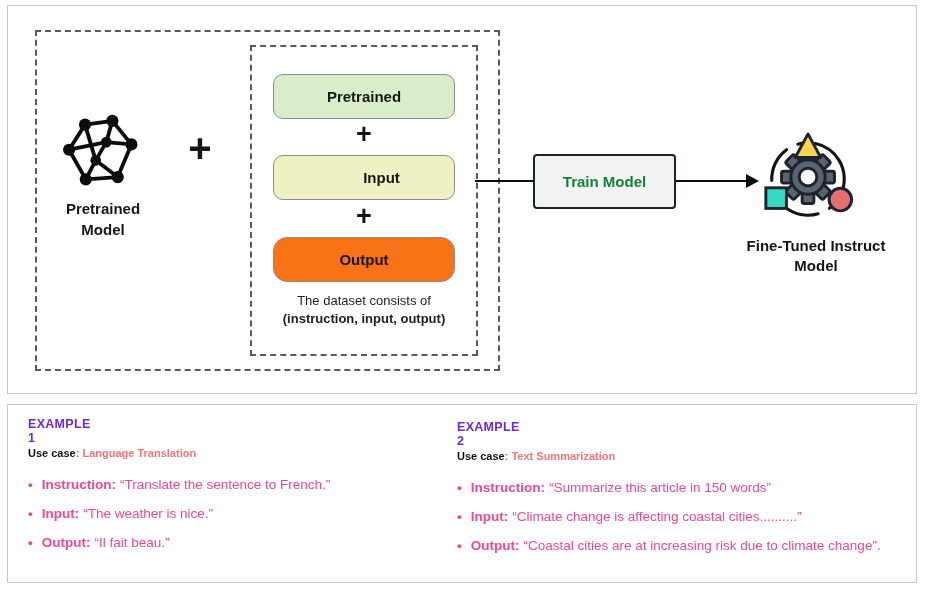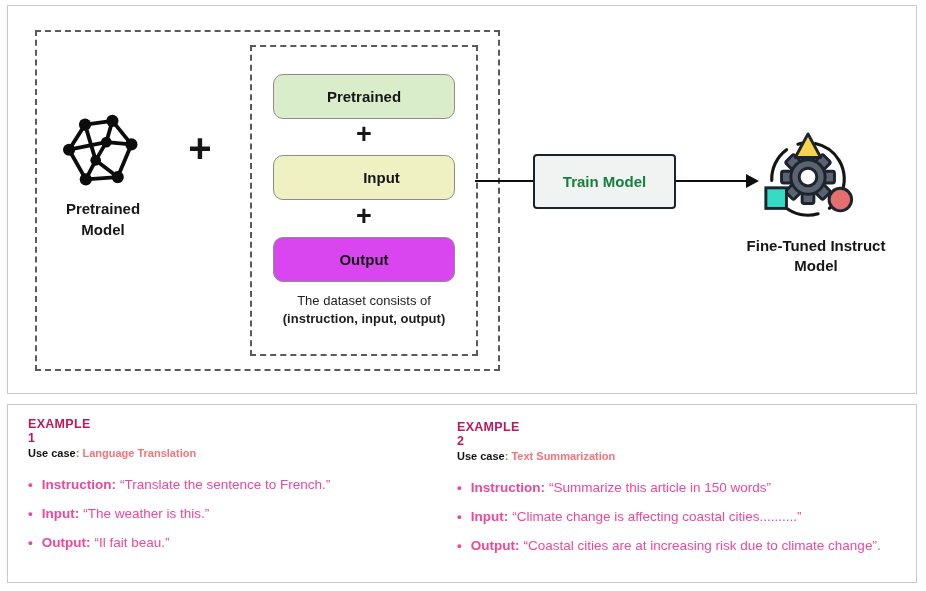--- a/index.html
+++ b/index.html
@@ -45,21 +45,21 @@
   
   .stack-box {
     position: absolute;
     left: 265px; width: 182px; height: 45px;
     border: 1.5px solid #8c8c8c; border-radius: 10px;
     display: flex; align-items: center; justify-content: center;
     font-weight: bold; font-size: 15px; color: #161616;
   }
   #instruction-box { top: 68px;  background: #d9edca; }
   #input-box       { top: 149px; background: #f0f1c3; padding-left: 35px; }
-  #output-box      { top: 231px; background: #d946ef; }
+  #output-box      { top: 231px; background: #f97316; border-radius: 14px; }
   .stack-plus {
     position: absolute; left: 265px; width: 182px;
     text-align: center; font-size: 27px; font-weight: bold; color: #161616;
   }
   #stack-plus-1 { top: 113px; } 
   #stack-plus-2 { top: 195px; } 
 
   #dataset-caption {
     left: 248px; top: 286px; width: 216px;
     text-align: center; font-size: 13px; line-height: 18px; color: #1d1d1d;
@@ -94,21 +94,21 @@
     text-align: center; font-weight: bold; font-size: 15px; line-height: 20px;
     color: #161616;
   }
 
   
   .example-col { position: absolute; top: 0; }
   #example-1 { left: 20px; }
   #example-2 { left: 449px; top: 3px; }
   .ex-heading {
     position: absolute; top: 12px;
-    font-weight: bold; font-size: 12.5px; letter-spacing: 0.3px; color: #be185d;
+    font-weight: bold; font-size: 12.5px; letter-spacing: 0.3px; color: #6d28d9;
   }
   .use-case-line { position: absolute; top: 42px; font-size: 11px; white-space: nowrap; }
   .use-case-label { font-weight: bold; color: #111; }
   .use-case-colon { font-weight: bold; color: #3faf4e; }
   .use-case-value { font-weight: bold; color: #f4747c; }
   .bullet-row { position: absolute; font-size: 13.5px; white-space: nowrap; color: #ec4899; }
   .bullet-row .dot { font-weight: bold; margin-right: 9px; }
   .bullet-row .blabel { font-weight: bold; margin-right: 4px; }
   .b-row-1 { top: 72px; }
   .b-row-2 { top: 101px; }
@@ -213,21 +213,21 @@
   <div class="example-col" id="example-1">
     <div class="ex-heading">EXAMPLE 1</div>
     <div class="use-case-line">
       <span class="use-case-label">Use case</span><span class="use-case-colon">:</span>
       <span class="use-case-value">Language Translation</span>
     </div>
     <div class="bullet-row b-row-1">
       <span class="dot">•</span><span class="blabel">Instruction:</span><span>“Translate the sentence to French.”</span>
     </div>
     <div class="bullet-row b-row-2">
-      <span class="dot">•</span><span class="blabel">Input:</span><span>“The weather is this.”</span>
+      <span class="dot">•</span><span class="blabel">Input:</span><span>“The weather is nice.”</span>
     </div>
     <div class="bullet-row b-row-3">
       <span class="dot">•</span><span class="blabel">Output:</span><span>“Il fait beau.”</span>
     </div>
   </div>
 
   <div class="example-col" id="example-2">
     <div class="ex-heading">EXAMPLE 2</div>
     <div class="use-case-line">
       <span class="use-case-label">Use case</span><span class="use-case-colon">:</span>

